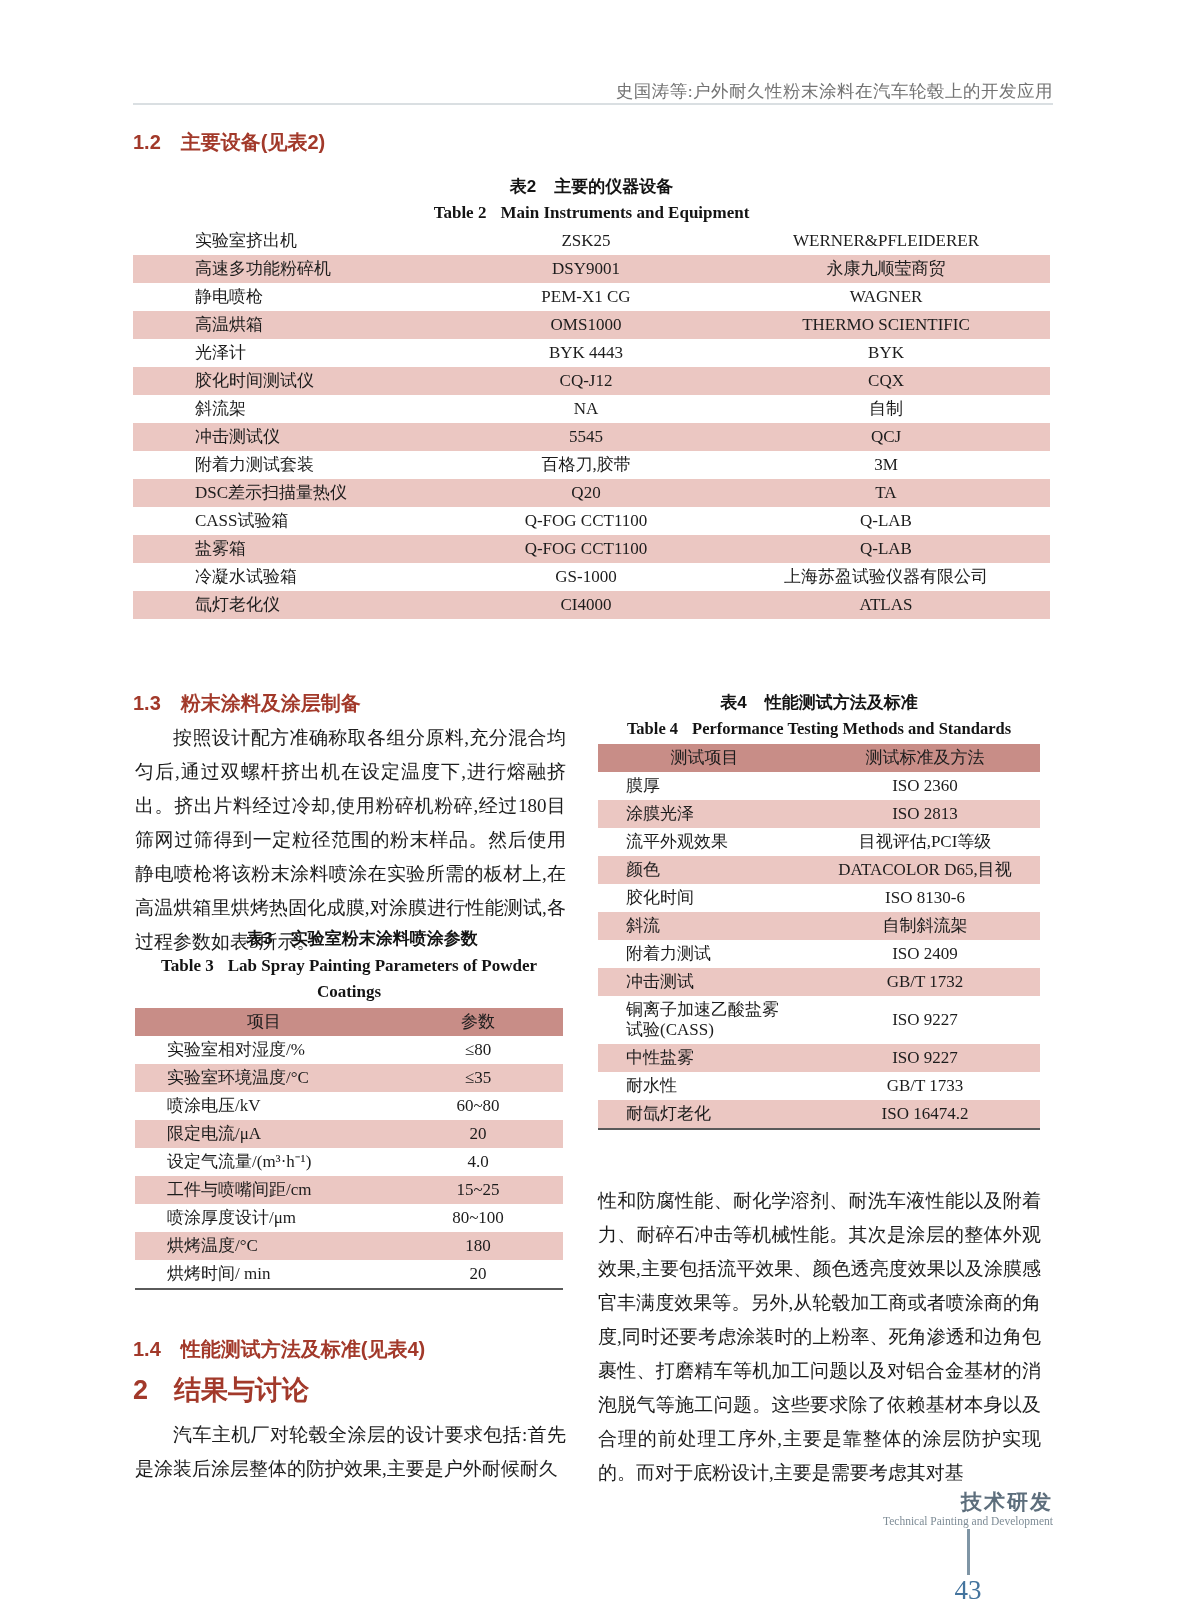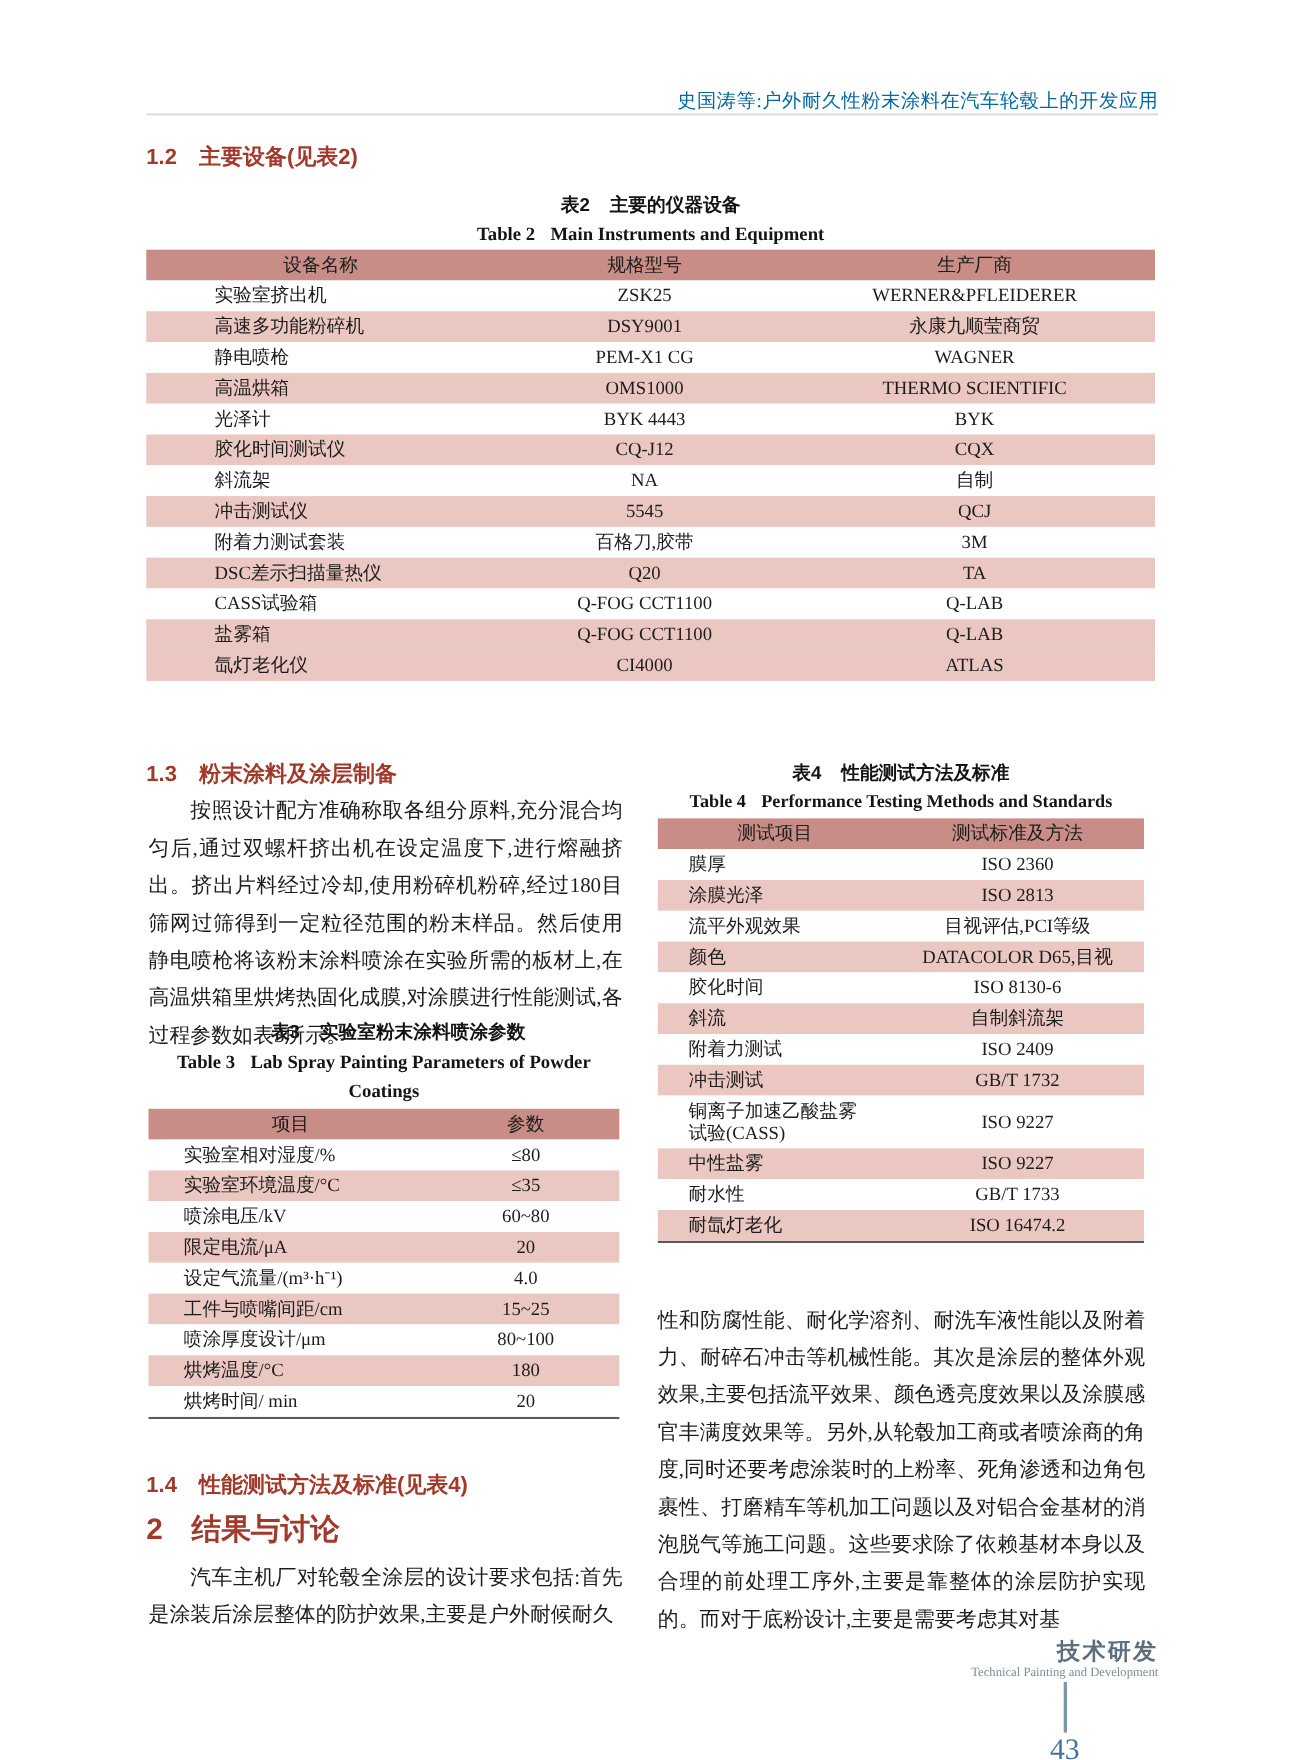--- a/index.html
+++ b/index.html
@@ -5,21 +5,21 @@
   html,body { margin:0; padding:0; background:#ffffff; }
   .page {
     position:relative; width:1187px; height:1600px; margin:0 auto;
     background:#ffffff; overflow:hidden;
     font-family:"Liberation Serif", serif; color:#1c1c1c;
   }
 
   
   .running-head {
     position:absolute; top:79px; right:134px;
-    font-size:17.5px; color:#0369a1; letter-spacing:0.5px;
+    font-size:17.5px; color:#737373; letter-spacing:0.5px;
   }
   .head-rule {
     position:absolute; top:103px; left:133px; width:920px;
     border-top:2px solid #dadfe2;
   }
 
   
   .sec-heading {
     position:absolute; color:#a2392a;
     font-family:"Liberation Sans", sans-serif; font-weight:bold;
@@ -110,25 +110,20 @@
   </div>
 
   <div class="cap-cn" style="top:175px; left:133px; width:917px;">
     <span class="cap-no">表2</span><span>主要的仪器设备</span>
   </div>
   <div class="cap-en" style="top:200px; left:133px; width:917px;">
     <span class="cap-no">Table 2</span><span>Main Instruments and Equipment</span>
   </div>
 
   <div class="tbl" id="table2" style="top:227px; left:133px; width:917px;">
-    <div class="tr head">
-      <div class="td t2c1">设备名称</div>
-      <div class="td t2c2">规格型号</div>
-      <div class="td t2c3">生产厂商</div>
-    </div>
     <div class="tr">
       <div class="td t2c1">实验室挤出机</div>
       <div class="td t2c2">ZSK25</div>
       <div class="td t2c3">WERNER&amp;PFLEIDERER</div>
     </div>
     <div class="tr alt">
       <div class="td t2c1">高速多功能粉碎机</div>
       <div class="td t2c2">DSY9001</div>
       <div class="td t2c3">永康九顺莹商贸</div>
     </div>
@@ -174,20 +169,25 @@
     </div>
     <div class="tr">
       <div class="td t2c1">CASS试验箱</div>
       <div class="td t2c2">Q-FOG CCT1100</div>
       <div class="td t2c3">Q-LAB</div>
     </div>
     <div class="tr alt">
       <div class="td t2c1">盐雾箱</div>
       <div class="td t2c2">Q-FOG CCT1100</div>
       <div class="td t2c3">Q-LAB</div>
+    </div>
+    <div class="tr">
+      <div class="td t2c1">冷凝水试验箱</div>
+      <div class="td t2c2">GS-1000</div>
+      <div class="td t2c3">上海苏盈试验仪器有限公司</div>
     </div>
     <div class="tr alt">
       <div class="td t2c1">氙灯老化仪</div>
       <div class="td t2c2">CI4000</div>
       <div class="td t2c3">ATLAS</div>
     </div>
   </div>
 
   <div class="sec-heading" style="top:690px; left:133px;">
     <span class="sec-no">1.3</span><span>粉末涂料及涂层制备</span>

